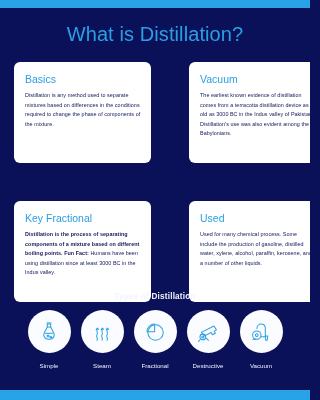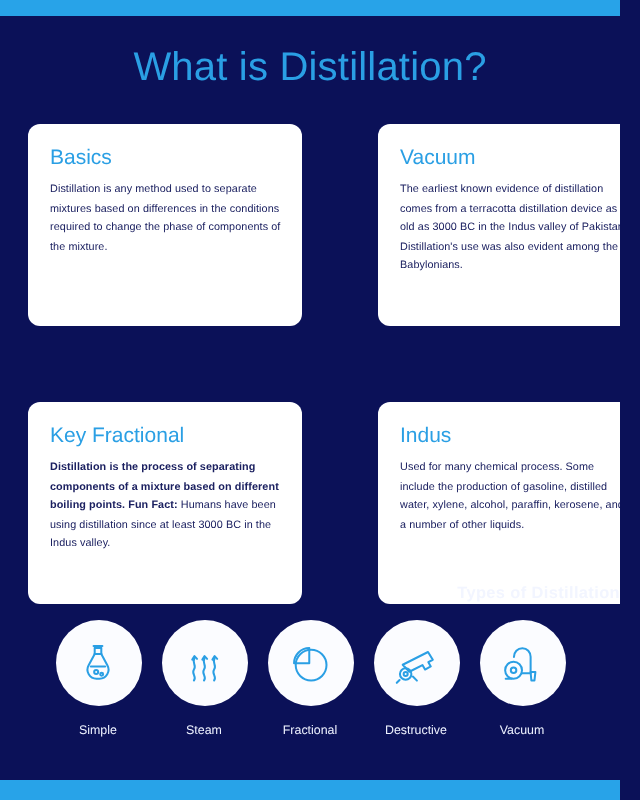--- a/index.html
+++ b/index.html
@@ -84,21 +84,21 @@
     font-weight: bold;
   }
   
   .types {
     position: absolute;
     left: 0;
     top: 291px;
     width: 310px;
   }
   .types-title {
-    text-align: right;
+    text-align: center;
     font-size: 8.2px;
     line-height: 11px;
     color: #f2f5ff;
     font-weight: bold;
     letter-spacing: 0.2px;
     margin: 0 0 8px 0;
   }
   .type-row {
     display: flex;
     justify-content: center;
@@ -153,21 +153,21 @@
       <div class="card-title">Vacuum</div>
       <p class="card-body">The earliest known evidence of distillation comes from a terracotta distillation device as old as 3000 BC in the Indus valley of Pakistan. Distillation's use was also evident among the Babylonians.</p>
     </div>
 
     <div class="card">
       <div class="card-title">Key Fractional</div>
       <p class="card-body"><span class="strong">Distillation is the process of separating components of a mixture based on different boiling points. Fun Fact:</span><span> Humans have been using distillation since at least 3000 BC in the Indus valley.</span></p>
     </div>
 
     <div class="card">
-      <div class="card-title">Indus</div>
+      <div class="card-title">Used</div>
       <p class="card-body">Used for many chemical process. Some include the production of gasoline, distilled water, xylene, alcohol, paraffin, kerosene, and a number of other liquids.</p>
     </div>
 
   </div>
 
   <div class="types">
     <div class="types-title">Types of Distillation</div>
 
     <div class="type-row">
 

